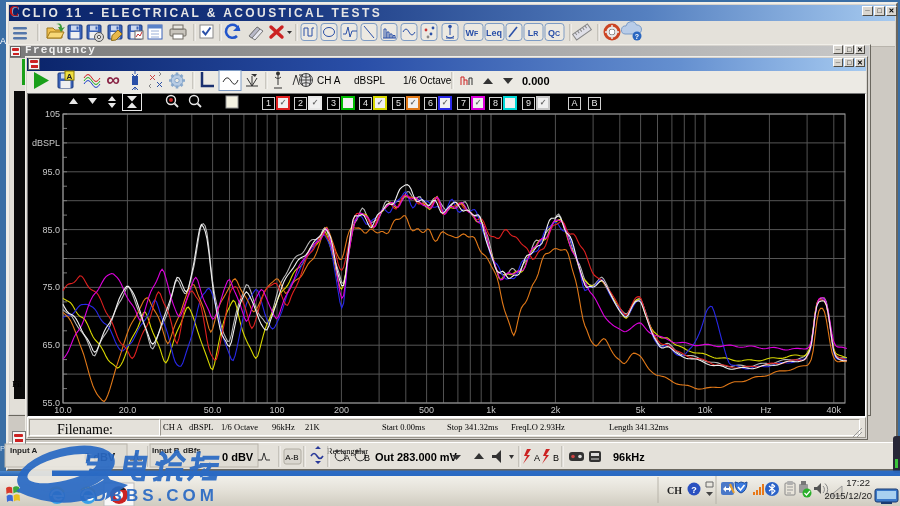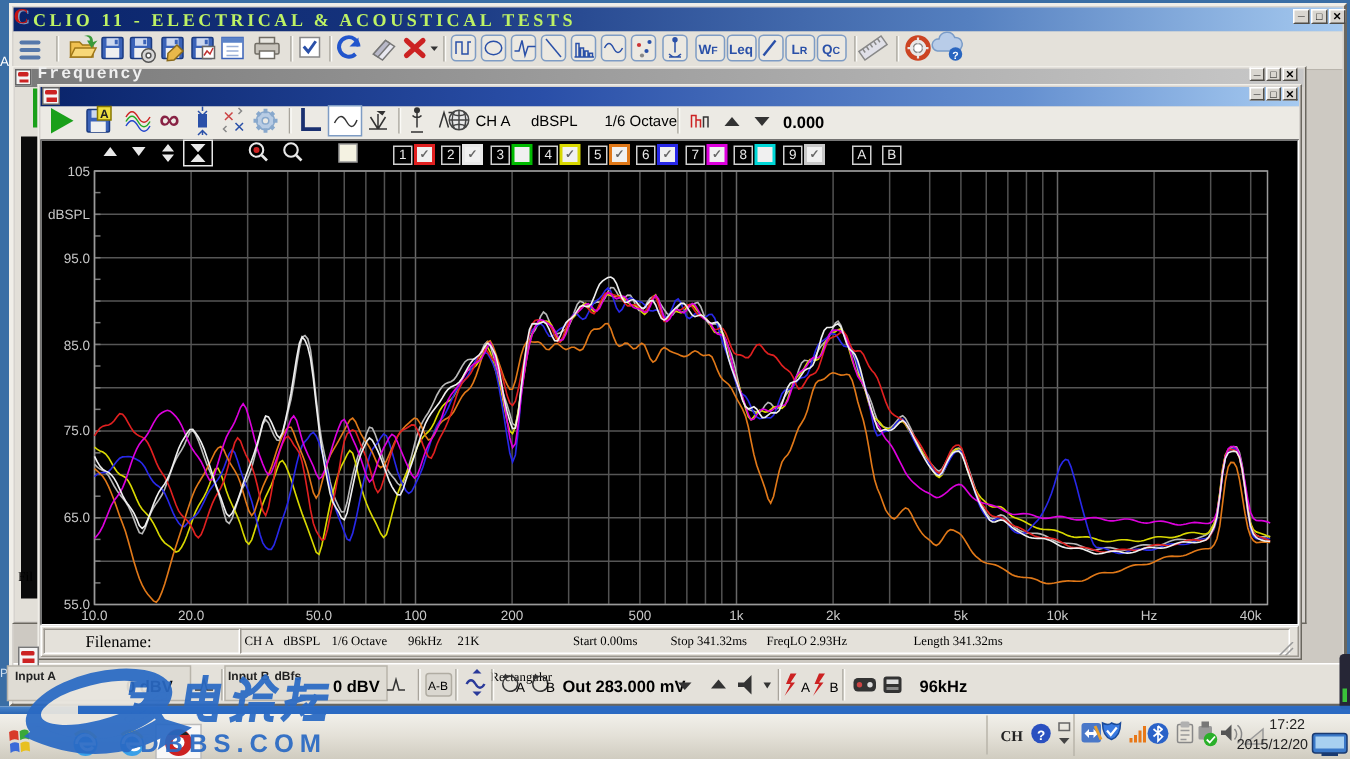--- a/index.html
+++ b/index.html
@@ -41,21 +41,21 @@
 <div class="abs" style="left:0;top:471px;width:900px;height:35px;background:linear-gradient(#f6f5f1,#e4e1d8 55%,#d0ccc0)">
   <div class="abs" style="left:0;top:0;width:900px;height:5px;background:linear-gradient(#4a86cc,#2a66b4)"></div>
 </div>
 
 <div class="abs" style="left:893px;top:436px;width:7px;height:37px;background:#262636;border-radius:3px 0 0 3px">
   <i class="abs" style="left:2px;top:23px;width:3px;height:9px;background:#3ac23a"></i>
   </div>
 <div class="abs" id="L2" style="left:0;top:0;width:900px;height:506px">
 
 <span class="abs serif" style="left:9px;top:4px;color:#c41212;font-weight:bold;font-size:14px;text-shadow:1px 1px 0 #8899bb">C</span>
-<span class="abs" style="left:22px;top:6px;color:#bef264;font-weight:bold;font-size:12px;letter-spacing:2.4px;font-family:Liberation Serif, serif">CLIO 11 - ELECTRICAL &amp; ACOUSTICAL TESTS</span>
+<span class="abs" style="left:22px;top:6px;color:#e5e5e5;font-weight:bold;font-size:12px;letter-spacing:2.4px;font-family:Liberation Sans, sans-serif">CLIO 11 - ELECTRICAL &amp; ACOUSTICAL TESTS</span>
 <span class="wbtn" style="left:862px;top:6px;width:11px;height:10px"><span style="position:relative;top:-3px">_</span></span>
     <span class="wbtn" style="left:874px;top:6px;width:11px;height:10px"><span style="font-size:7px;position:relative;top:0px">□</span></span>
     <span class="wbtn" style="left:886px;top:6px;width:11px;height:10px"><span style="font-size:7px;position:relative;top:0px">✕</span></span>
 <span class="abs" style="left:10px;top:46px;width:11px;height:11px;background:#f4f4f4;border:1px solid #666">
       <i class="abs" style="left:1px;top:1px;width:7px;height:3px;background:#c22;border-radius:1px"></i>
       <i class="abs" style="left:2px;top:6px;width:6px;height:2px;background:#c22"></i>
     </span>
 <span class="abs" style="left:25px;top:44px;color:#f0f0f0;font-weight:bold;font-size:11px;letter-spacing:1.3px;font-family:'Liberation Mono',monospace">Frequency</span>
 <span class="wbtn" style="left:833px;top:45px;width:10px;height:9px"><span style="position:relative;top:-3px">_</span></span>
     <span class="wbtn" style="left:844px;top:45px;width:10px;height:9px"><span style="font-size:7px;position:relative;top:0px">□</span></span>
@@ -272,21 +272,21 @@
       <span class="in"></span>
     </span>
     <span class="numbox" style="left:522px">9</span>
     <span class="cbx" style="left:536px;background:#c8c8c8">
       <span class="in">✓</span>
     </span>
     <span class="numbox" style="left:568px">A</span>
     <span class="numbox" style="left:588px">B</span>
 <div class="abs" style="left:29px;top:419px;width:131px;height:17px;border:1px solid;border-color:#9a968e #fff #fff #9a968e"></div>
     <div class="abs" style="left:160px;top:419px;width:700px;height:17px;border:1px solid;border-color:#9a968e #fff #fff #9a968e"></div>
-    <span class="abs serif" style="left:57px;top:422px;font-size:11px;color:#000">Filename:</span>
+    <span class="abs serif" style="left:57px;top:422px;font-size:14px;color:#000">Filename:</span>
     <span class="abs serif" style="left:163px;top:422px;font-size:8.5px;color:#000">CH A</span>
     <span class="abs serif" style="left:189px;top:422px;font-size:8.5px;color:#000">dBSPL</span>
     <span class="abs serif" style="left:221px;top:422px;font-size:8.5px;color:#000">1/6 Octave</span>
     <span class="abs serif" style="left:272px;top:422px;font-size:8.5px;color:#000">96kHz</span>
     <span class="abs serif" style="left:305px;top:422px;font-size:8.5px;color:#000">21K</span>
     <span class="abs serif" style="left:327px;top:446px;font-size:8.5px;color:#000">Rectangular</span>
     <span class="abs serif" style="left:382px;top:422px;font-size:8.5px;color:#000">Start 0.00ms</span>
     <span class="abs serif" style="left:447px;top:422px;font-size:8.5px;color:#000">Stop 341.32ms</span>
     <span class="abs serif" style="left:511px;top:422px;font-size:8.5px;color:#000">FreqLO 2.93Hz</span>
     <span class="abs serif" style="left:609px;top:422px;font-size:8.5px;color:#000">Length 341.32ms</span>

